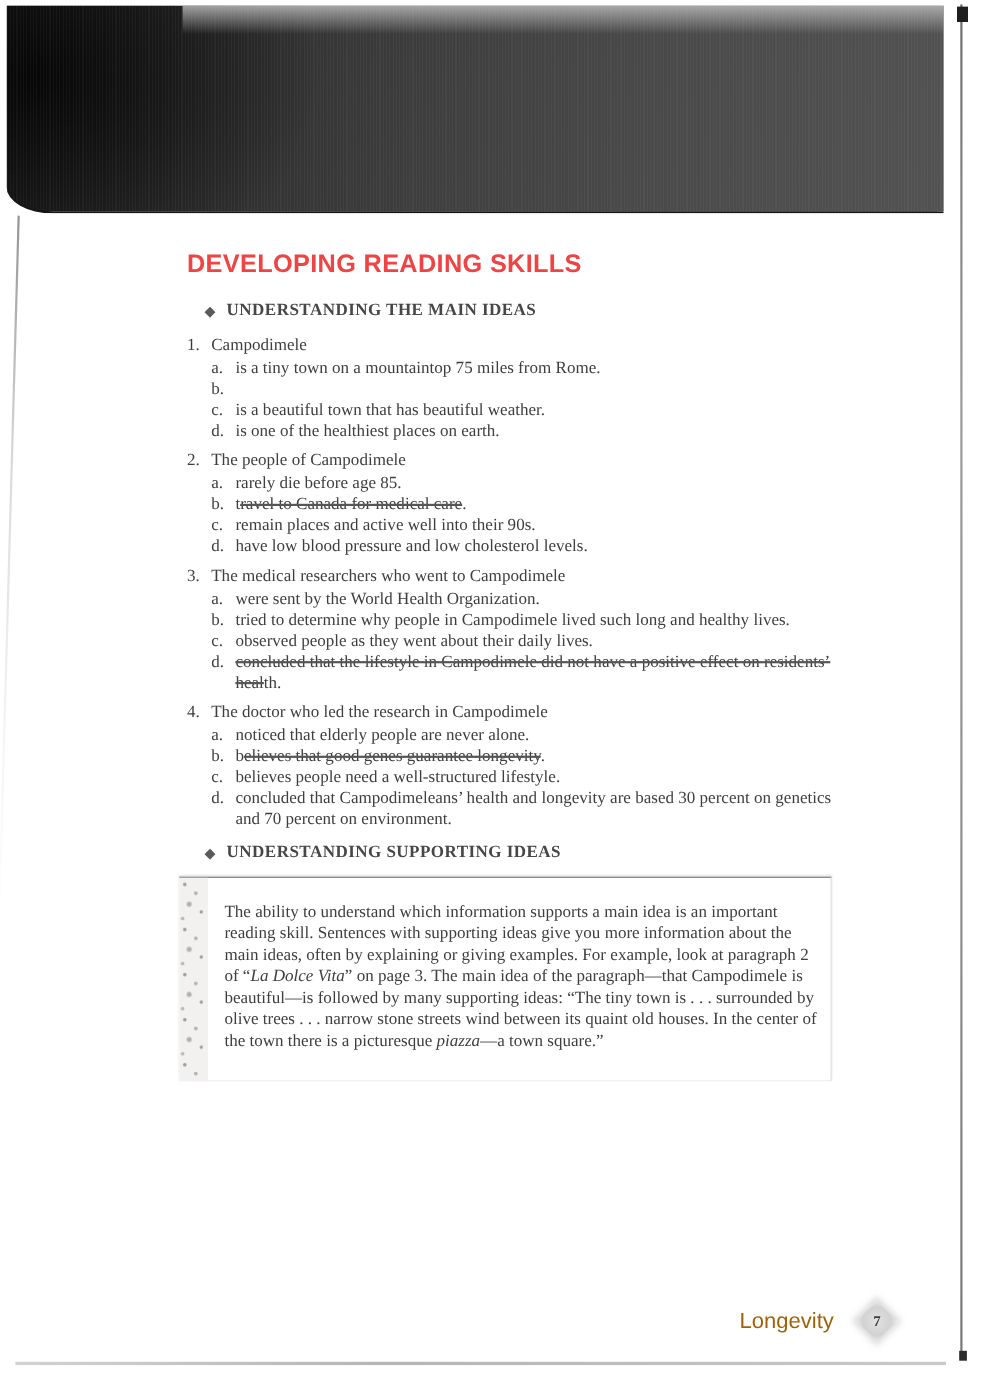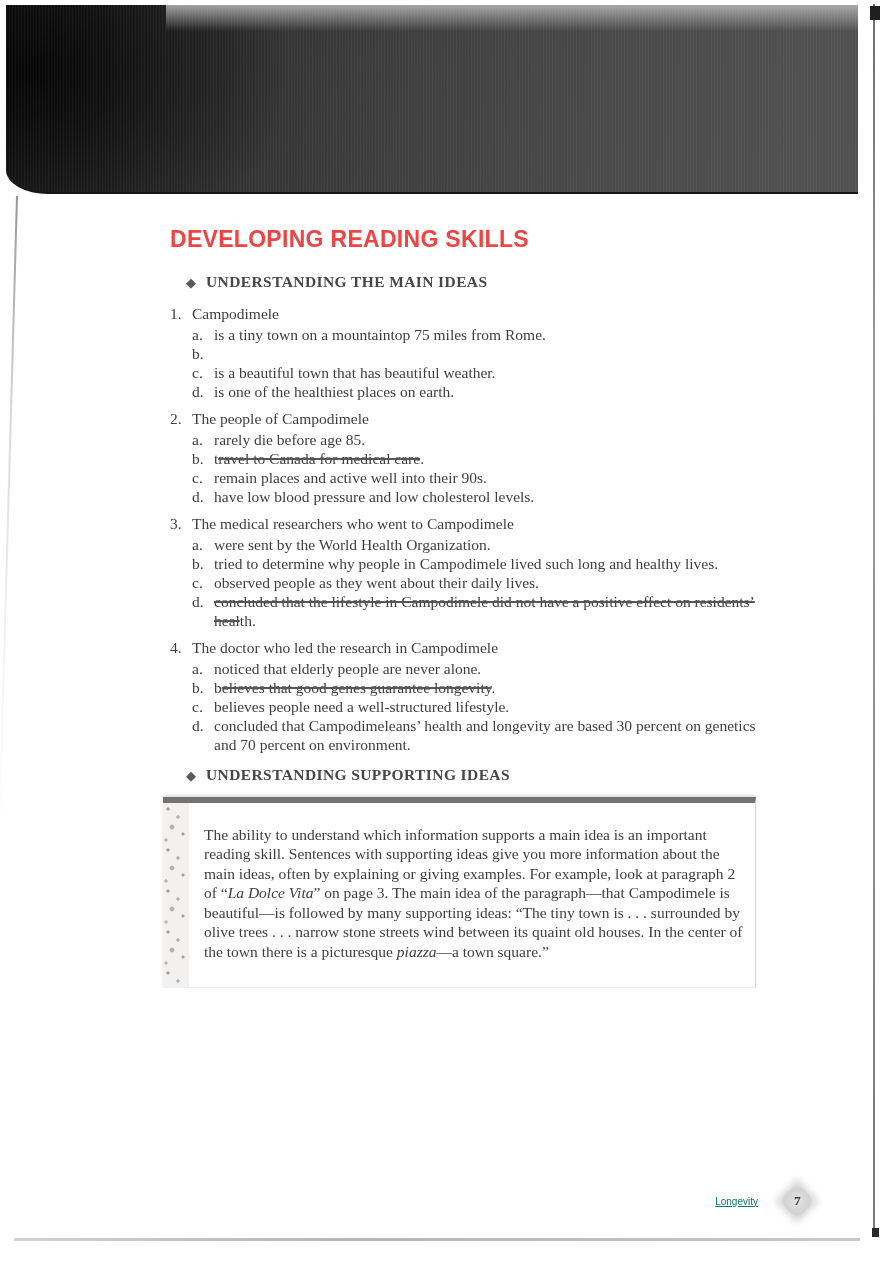--- a/index.html
+++ b/index.html
@@ -58,21 +58,21 @@
   .options{margin-left:22px;margin-top:1px;}
   .opt{display:flex;font-size:15.5px;line-height:19px;}
   .opt-letter{width:22px;flex:none;}
   .opt-text{max-width:558px;}
   .strike-part{text-decoration:line-through;text-decoration-thickness:2px;text-decoration-color:#565656;}
 
   
   .support-head{margin-top:12px;}
   .support-box{
     display:flex;margin:13px 0 0 -7px;width:592px;min-height:152px;
-    border-top:6px solid #737373;border-right:1px solid #ddd;border-bottom:1px solid #eee;
+    border-top:1px solid #737373;border-right:1px solid #ddd;border-bottom:1px solid #eee;
     box-shadow:0 -2px 2px rgba(120,120,120,.25);
     background:#fff;
   }
   .box-strip{
     flex:none;width:26px;
     background-color:#f2f1ef;
     background-image:
       radial-gradient(circle 2px at 5px 6px, rgba(90,90,90,.55) 0 1.2px, transparent 2px),
       radial-gradient(circle 2px at 15px 14px, rgba(120,120,120,.5) 0 1.4px, transparent 2px),
       radial-gradient(circle 3px at 9px 24px, rgba(100,100,100,.45) 0 1.6px, transparent 3px),
@@ -82,21 +82,21 @@
   }
   .box-body{
     padding:6px 10px 10px 15px;
     font-size:15.5px;line-height:19.5px;color:#3e3e3e;max-width:540px;
   }
   .box-body i{font-style:italic;}
 
   
   .footer{position:absolute;left:0;top:1188px;width:893px;display:flex;
     justify-content:flex-end;align-items:center;gap:26px;padding-right:83px;box-sizing:border-box;}
-  .footer-label{font-family:"Liberation Sans", sans-serif;font-size:10px;color:#0f766e;text-decoration:underline;}
+  .footer-label{font-family:"Liberation Sans", sans-serif;font-size:20px;color:#a16207;}
   .page-diamond{
     width:26px;height:26px;flex:none;transform:rotate(45deg);
     background:radial-gradient(circle at 50% 50%, #e2e2e2, #d2d2d2 70%, #e9e9e9);
     box-shadow:0 0 6px 3px rgba(210,210,210,.8);
     display:flex;align-items:center;justify-content:center;
   }
   .page-diamond span{transform:rotate(-45deg);font-weight:700;font-size:13.5px;color:#3c3c3c;
     font-family:"Liberation Serif", serif;}
 </style>
 </head>

